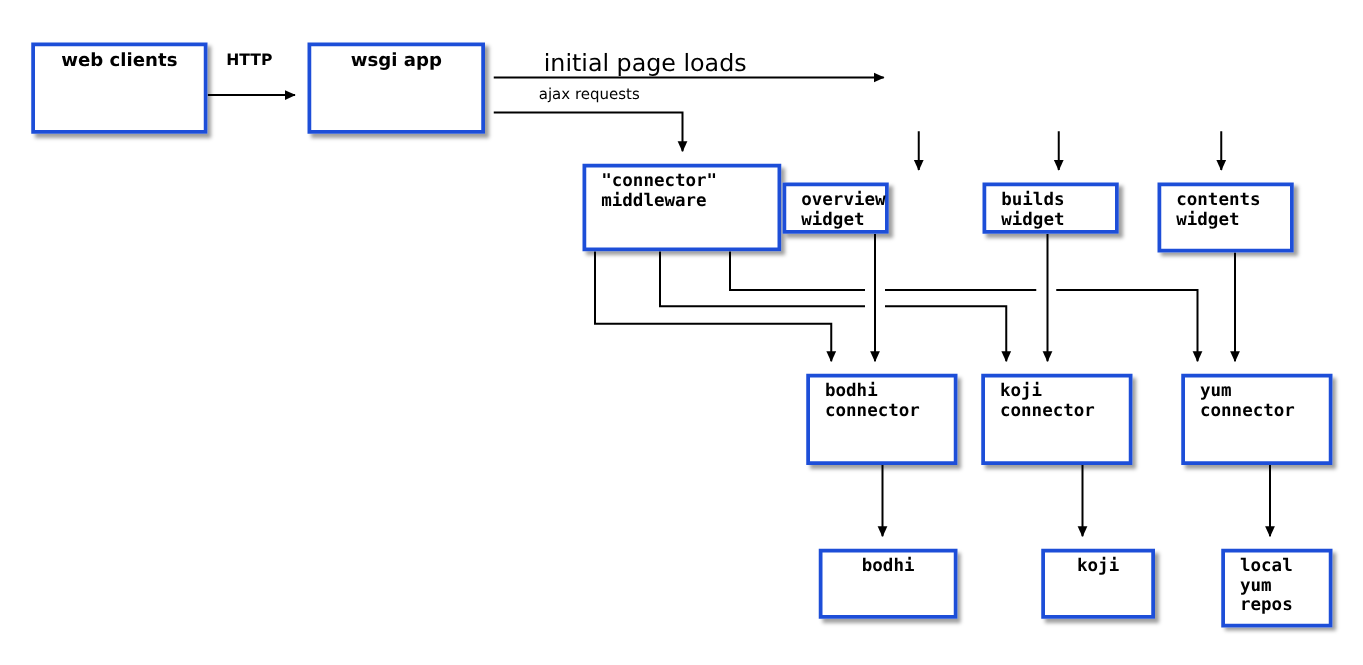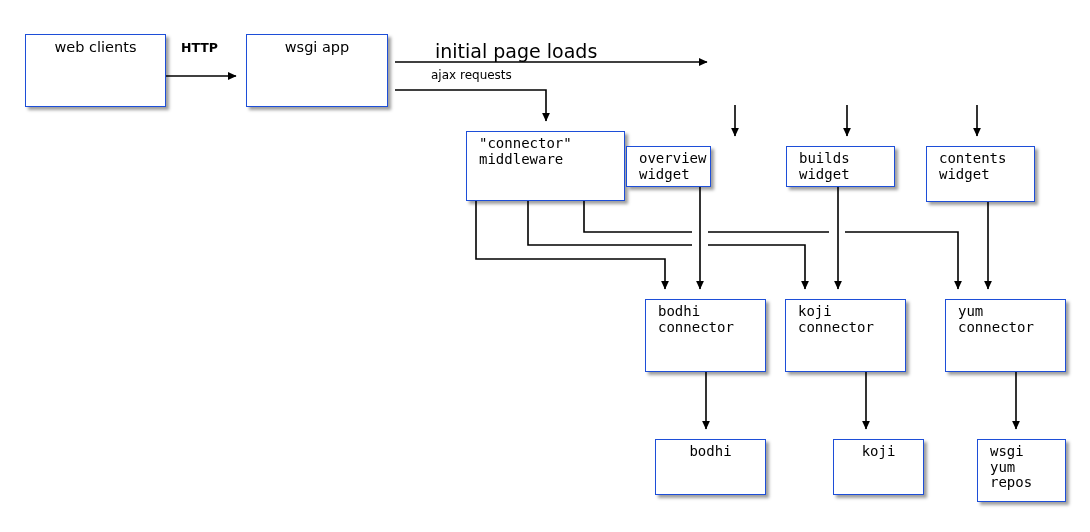--- a/index.html
+++ b/index.html
@@ -19,23 +19,24 @@
     position: absolute;
     left: 0; top: 0;
     width: 1090px;
     height: 532px;
     pointer-events: none;
   }
   .node {
     position: absolute;
     box-sizing: border-box;
     background: #ffffff;
-    border: 1px solid #1d4ed8;
+    border: 3px solid #1d4ed8;
     box-shadow: 3px 3px 3px rgba(0,0,0,0.38);
     z-index: 5;
+    font-weight: bold;
   }
   .node .label {
     position: absolute;
     left: 0; right: 0;
     top: 4px;
     line-height: 1.12;
     white-space: pre;
     color: #000;
   }
   .node.center .label { text-align: center; }
@@ -149,21 +150,21 @@
 
   <div class="node mono center" style="left: 655px; top: 439px; width: 111px; height: 56px;">
     <span class="label">bodhi</span>
   </div>
 
   <div class="node mono center" style="left: 833px; top: 439px; width: 91px; height: 56px;">
     <span class="label">koji</span>
   </div>
 
   <div class="node mono leftal" style="left: 977px; top: 439px; width: 89px; height: 63px;">
-    <span class="label">wsgi
+    <span class="label">local
 yum
 repos</span>
   </div>
 
   <div class="edge-label" id="lbl-http">HTTP</div>
   <div class="edge-label" id="lbl-initial">initial page loads</div>
   <div class="edge-label" id="lbl-ajax">ajax requests</div>
 
 </div>
 

